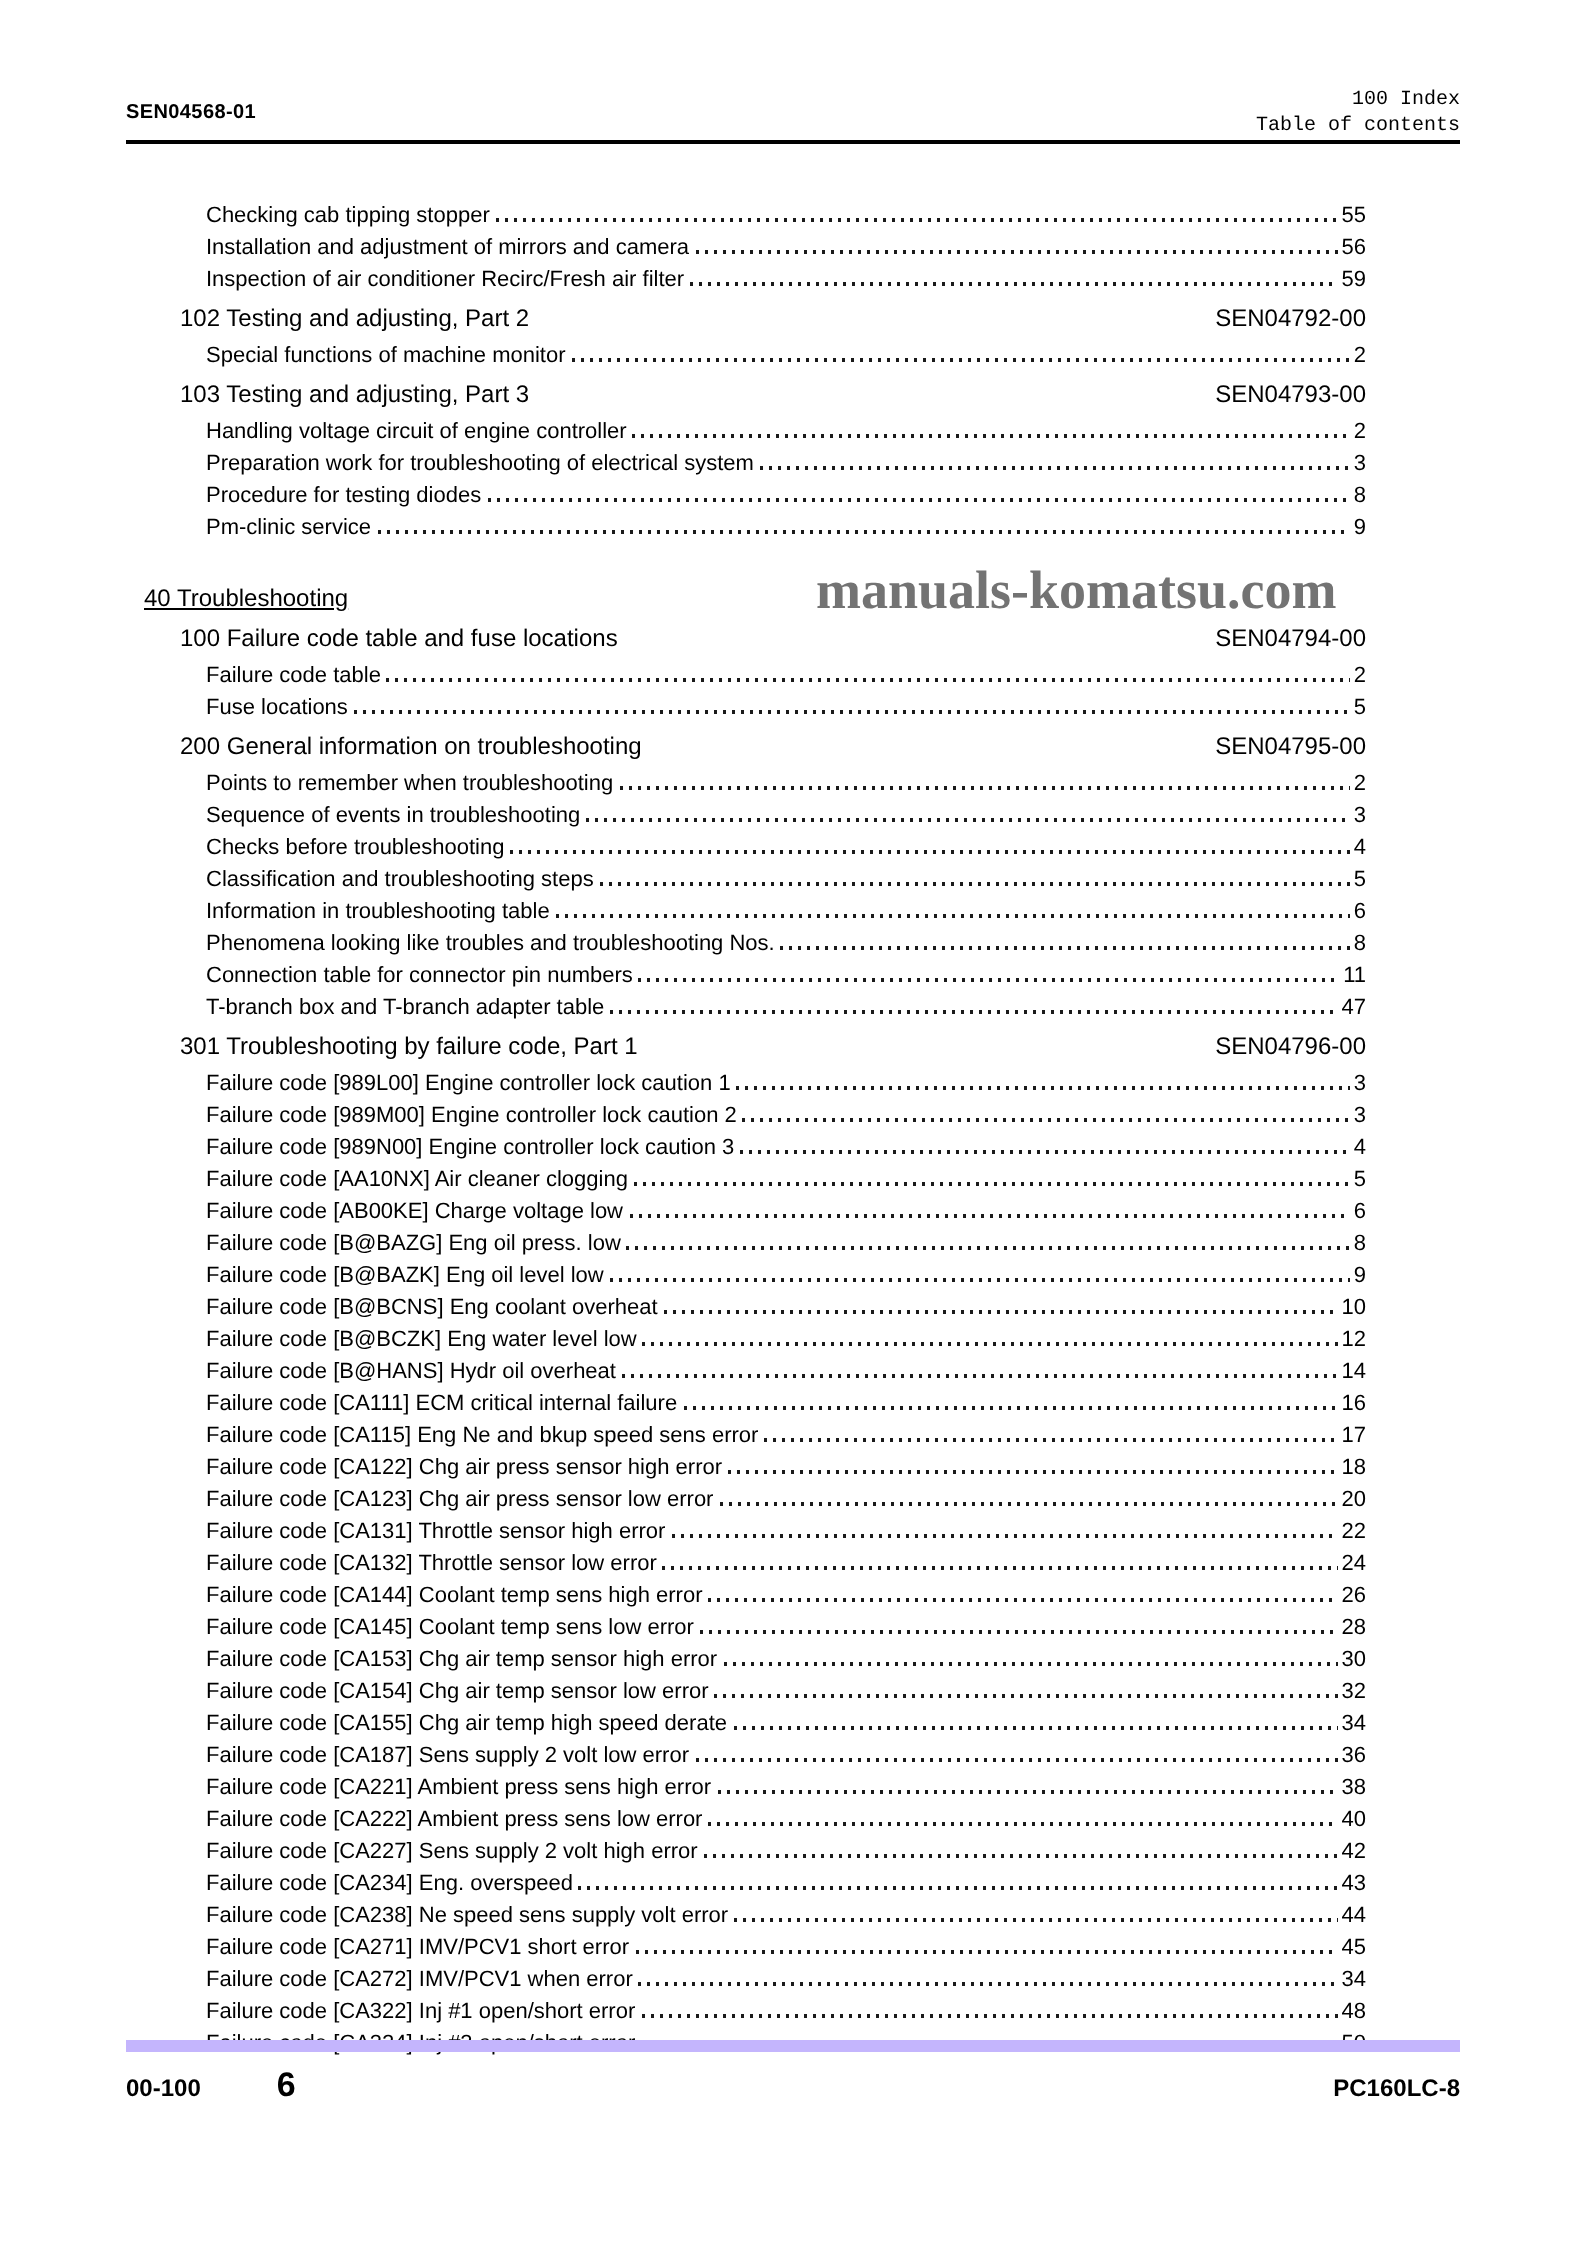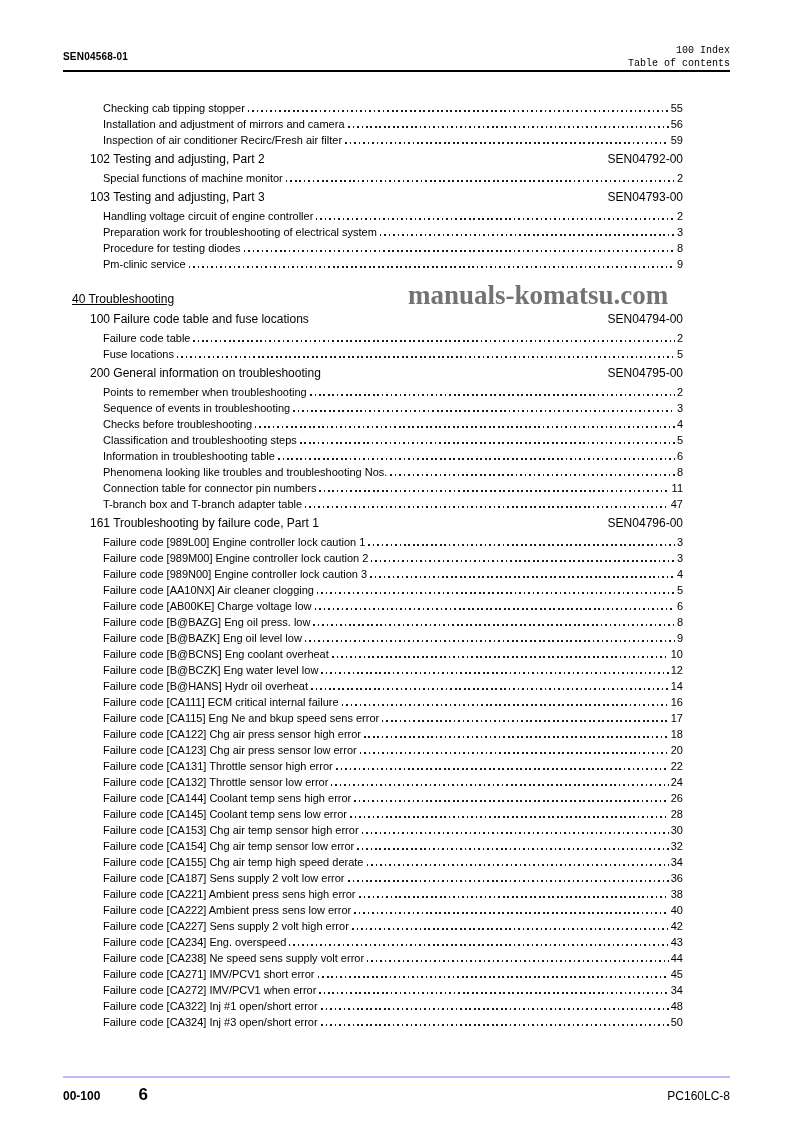--- a/index.html
+++ b/index.html
@@ -56,29 +56,29 @@
   .watermark {
     position: absolute; left: 384px; top: 280px;
     font-family: Liberation Serif, serif;
     font-size: 27px; font-weight: 700;
     color: #737373;
     margin-left: 24px;
   }
 
   
   .footer {
-    position: absolute; left: 63px; right: 63px; top: 1076px;
-    border-top: 2px solid #c4b5fd;
+    position: absolute; left: 63px; right: 63px; top: 1020px;
+    border-top: 6px solid #c4b5fd;
     padding-top: 7px;
     display: flex; justify-content: space-between; align-items: baseline;
   }
   .f-left { display: flex; align-items: baseline; }
   .f-code { font-size: 12px; font-weight: 700; }
   .f-num { font-size: 17px; font-weight: 700; margin-left: 38px; }
-  .f-model { font-size: 12px; font-weight: 400; }
+  .f-model { font-size: 12px; font-weight: 700; }
 </style>
 </head>
 <body>
 
 <div class="sheet">
 
   <div class="hdr-code">SEN04568-01</div>
 
   <div class="hdr-right">
     <div>100 Index</div>
@@ -191,21 +191,21 @@
         <span class="label">Connection table for connector pin numbers</span>
         <span class="dots"></span>
         <span class="page">11</span>
       </div>
       <div class="row item">
         <span class="label">T-branch box and T-branch adapter table</span>
         <span class="dots"></span>
         <span class="page">47</span>
       </div>
       <div class="row section">
-        <span class="label">161 Troubleshooting by failure code, Part 1</span>
+        <span class="label">301 Troubleshooting by failure code, Part 1</span>
         <span class="value">SEN04796-00</span>
       </div>
       <div class="row item">
         <span class="label">Failure code [989L00] Engine controller lock caution 1</span>
         <span class="dots"></span>
         <span class="page">3</span>
       </div>
       <div class="row item">
         <span class="label">Failure code [989M00] Engine controller lock caution 2</span>
         <span class="dots"></span>

